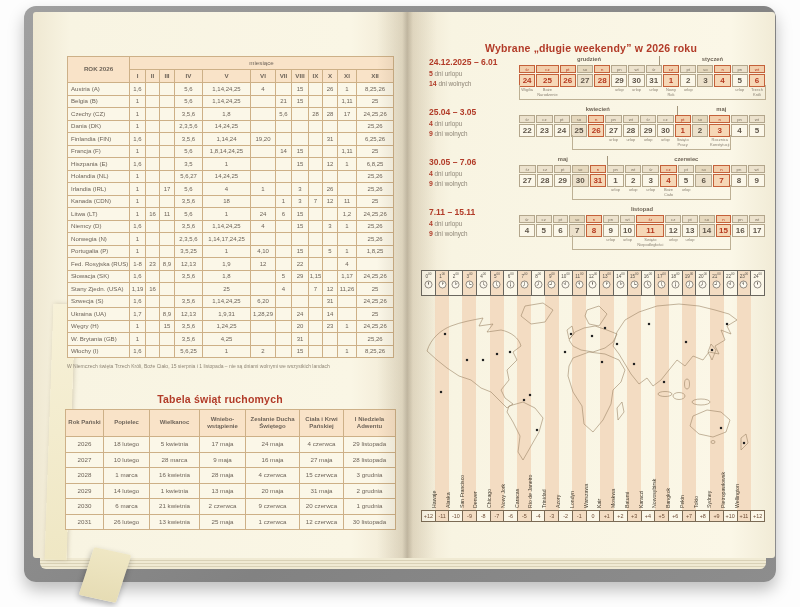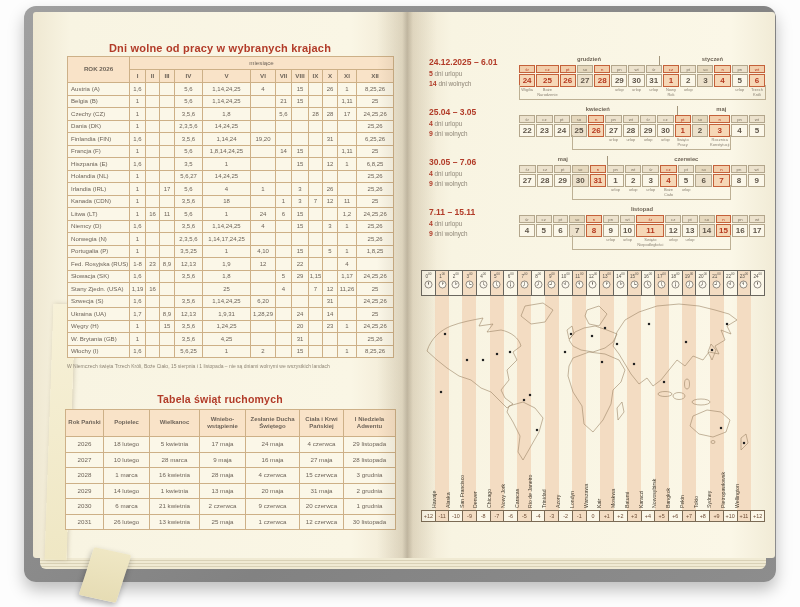--- a/index.html
+++ b/index.html
@@ -85,21 +85,20 @@
 </style>
 </head>
 <body>
 
 <div class="stage">
   <div class="cover"></div>
   <div class="edge-stack"></div>
 
   <div class="page page-left">
     <div class="ribbon-left"></div>
-    <div class="ptitle" style="top:30px;">Dni wolne od pracy w wybranych krajach</div>
     <table id="holidays-table">
       <colgroup>
         <col style="width:62px">
           <col style="width:16px">
           <col style="width:14px">
           <col style="width:15px">
         <col style="width:28px">
           <col style="width:48px">
           <col style="width:25px">
           <col style="width:16px">
@@ -538,20 +537,21 @@
             <td>25 maja</td>
             <td>1 czerwca</td>
             <td>12 czerwca</td>
             <td>30 listopada</td>
           </tr>
         </tbody>
     </table>
   </div>
 
   <div class="page page-right">
+    <div class="ptitle" style="top:30px;font-size:10.5px;">Wybrane „długie weekendy” w 2026 roku</div>
     <div id="weekend-blocks">
         <div class="wblock">
           <div class="winfo">
             <div class="wrange">24.12.2025 – 6.01</div>
             <div class="wline"><b>5</b> dni urlopu</div>
             <div class="wline"><b>14</b> dni wolnych</div>
           </div>
           <div class="wcal">
             <div class="mrow">
               <div class="mgroup mdiv" style="flex: 8 1 0%;">grudzień</div>

